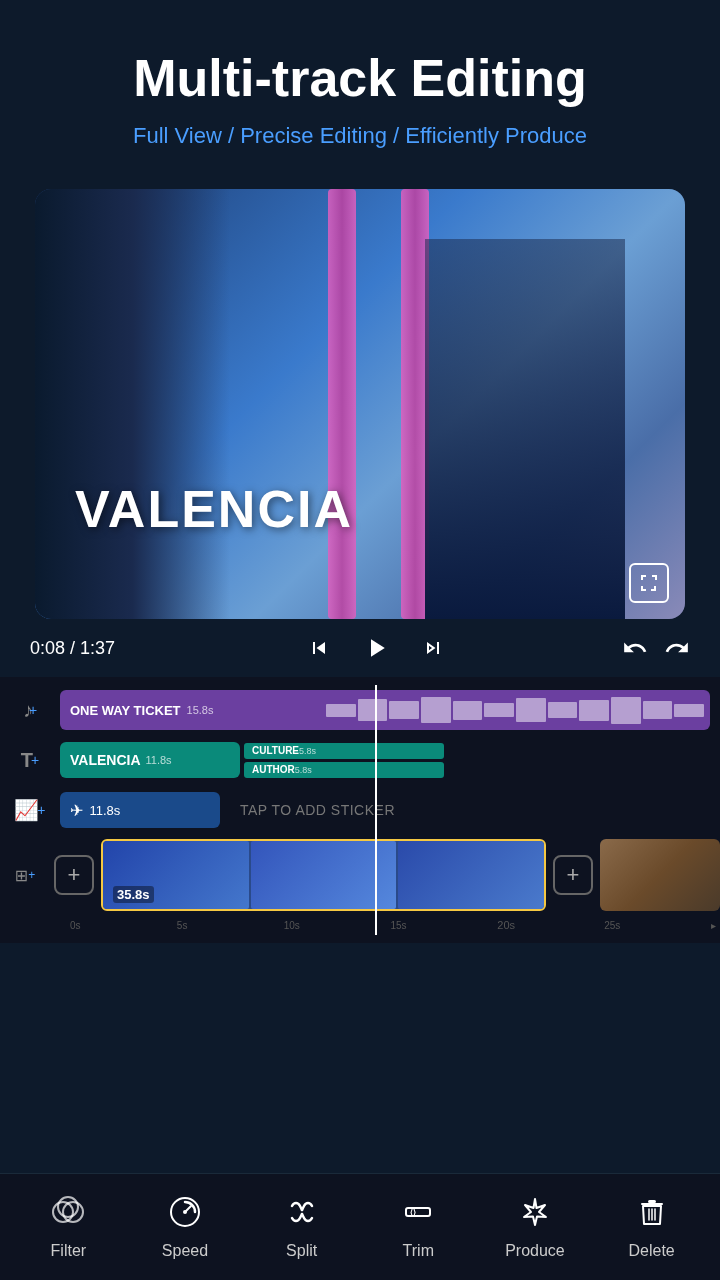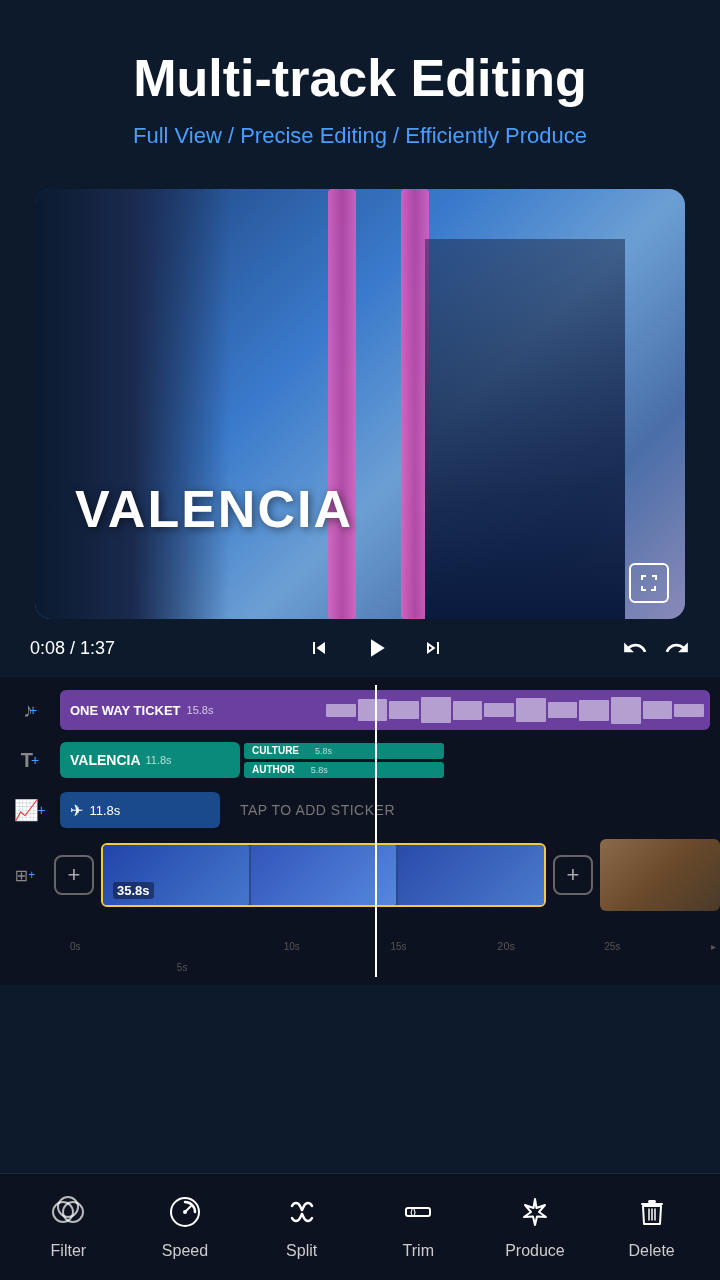--- a/index.html
+++ b/index.html
@@ -220,21 +220,21 @@
       min-width: 200px;
     }
     .text-clip-small-label {
       font-size: 10px;
       font-weight: 600;
       color: white;
     }
     .text-clip-small-duration {
       font-size: 9px;
       color: rgba(255,255,255,0.7);
-      margin-left: 16px;
+      margin-left: 0;
     }
 
     
     .sticker-track-row {
       display: flex;
       align-items: center;
       gap: 8px;
       margin-right: 10px;
     }
     .sticker-clip {
@@ -275,21 +275,21 @@
       display: flex;
       align-items: center;
       justify-content: center;
       color: #aaa;
       font-size: 22px;
       cursor: pointer;
       flex-shrink: 0;
       margin: 0 4px;
     }
     .main-video-clip {
-      height: 64px;
+      height: 72px;
       background: #2a4a8a;
       border: 2px solid #f5c842;
       border-radius: 6px;
       display: flex;
       align-items: flex-end;
       overflow: hidden;
       position: relative;
       flex: 1;
     }
     .video-clip-duration {
@@ -526,21 +526,21 @@
         <div class="add-clip-btn">+</div>
         <div class="secondary-video-clip">
           <div class="secondary-thumb"></div>
         </div>
       </div>
     </div>
 
     <div class="timeline-ruler">
       <div class="ruler-marks">
         <span style="font-size:10px;color:#555;flex:1;">0s</span>
-        <span style="font-size:10px;color:#555;flex:1;margin-top:43px;">5s</span>
+        <span style="font-size:10px;color:#555;flex:1;">5s</span>
         <span style="font-size:10px;color:#555;flex:1;">10s</span>
         <span style="font-size:10px;color:#555;flex:1;">15s</span>
         <span style="font-size:11px;color:#555;flex:1;">20s</span>
         <span style="font-size:10px;color:#555;flex:1;">25s</span>
         <span style="font-size:10px;color:#555;">▸</span>
       </div>
     </div>
 
     <div style="position:absolute;top:0;left:375px;width:2px;height:100%;background:white;z-index:10;pointer-events:none;"></div>
   </div>

